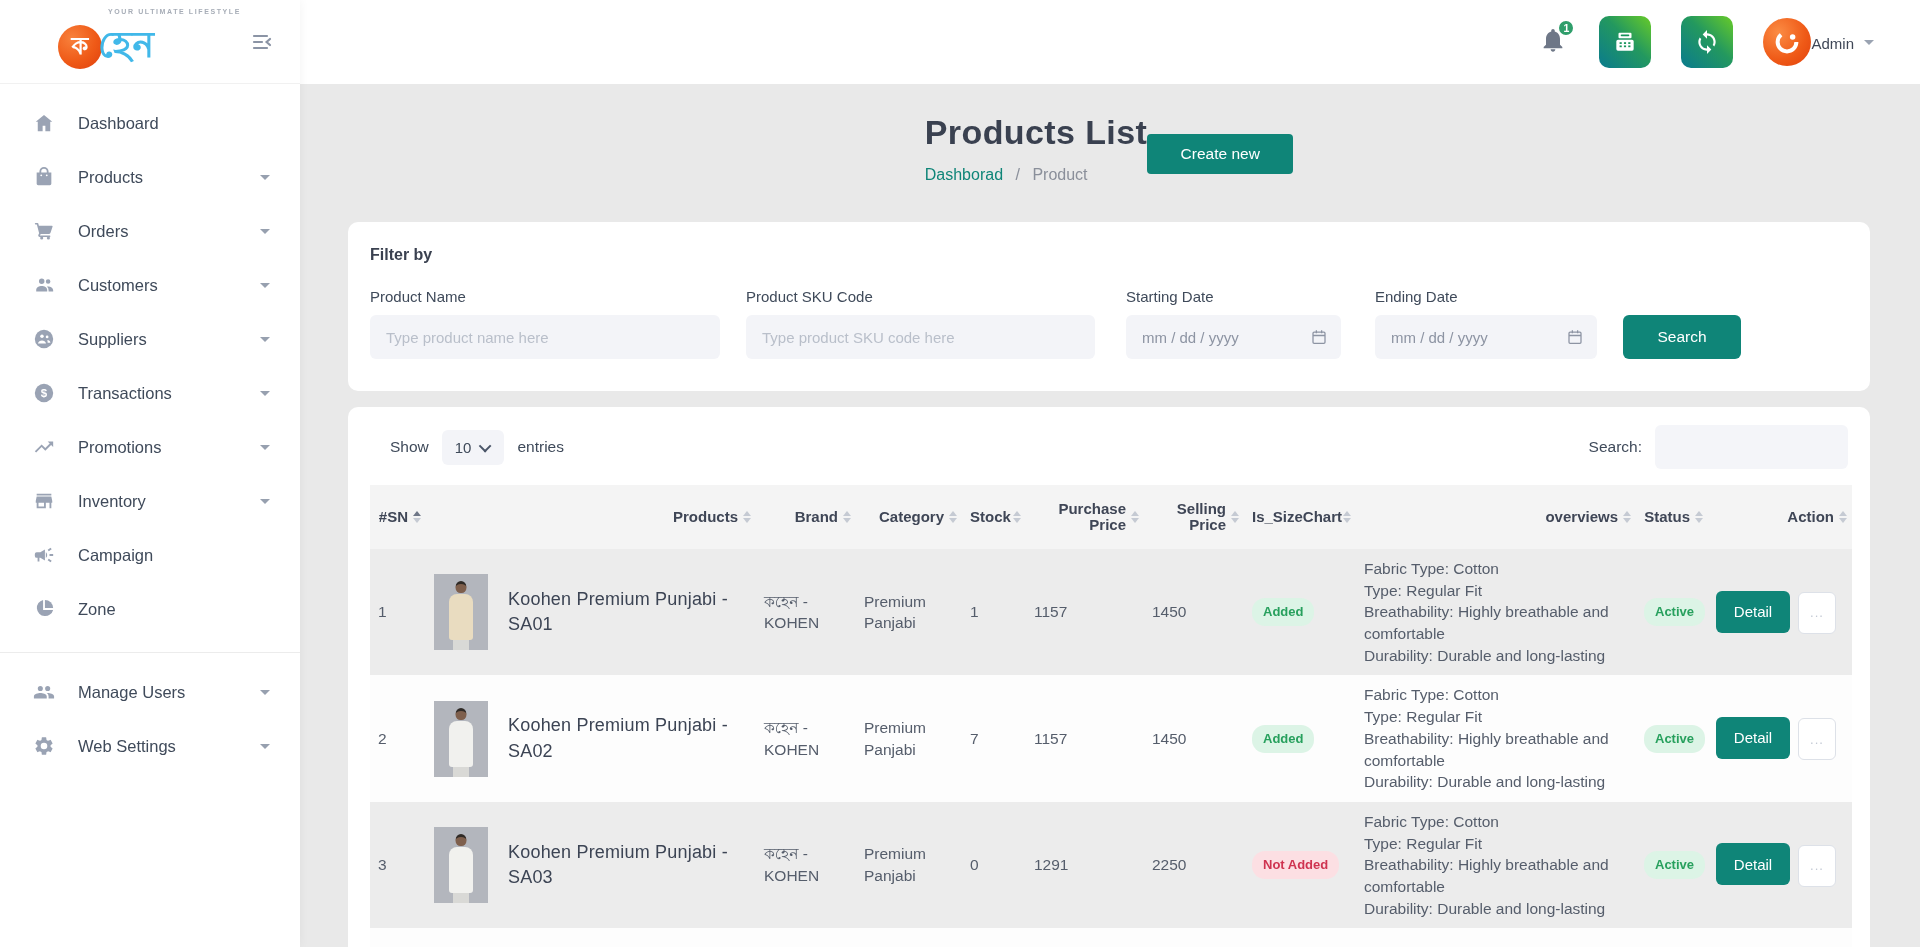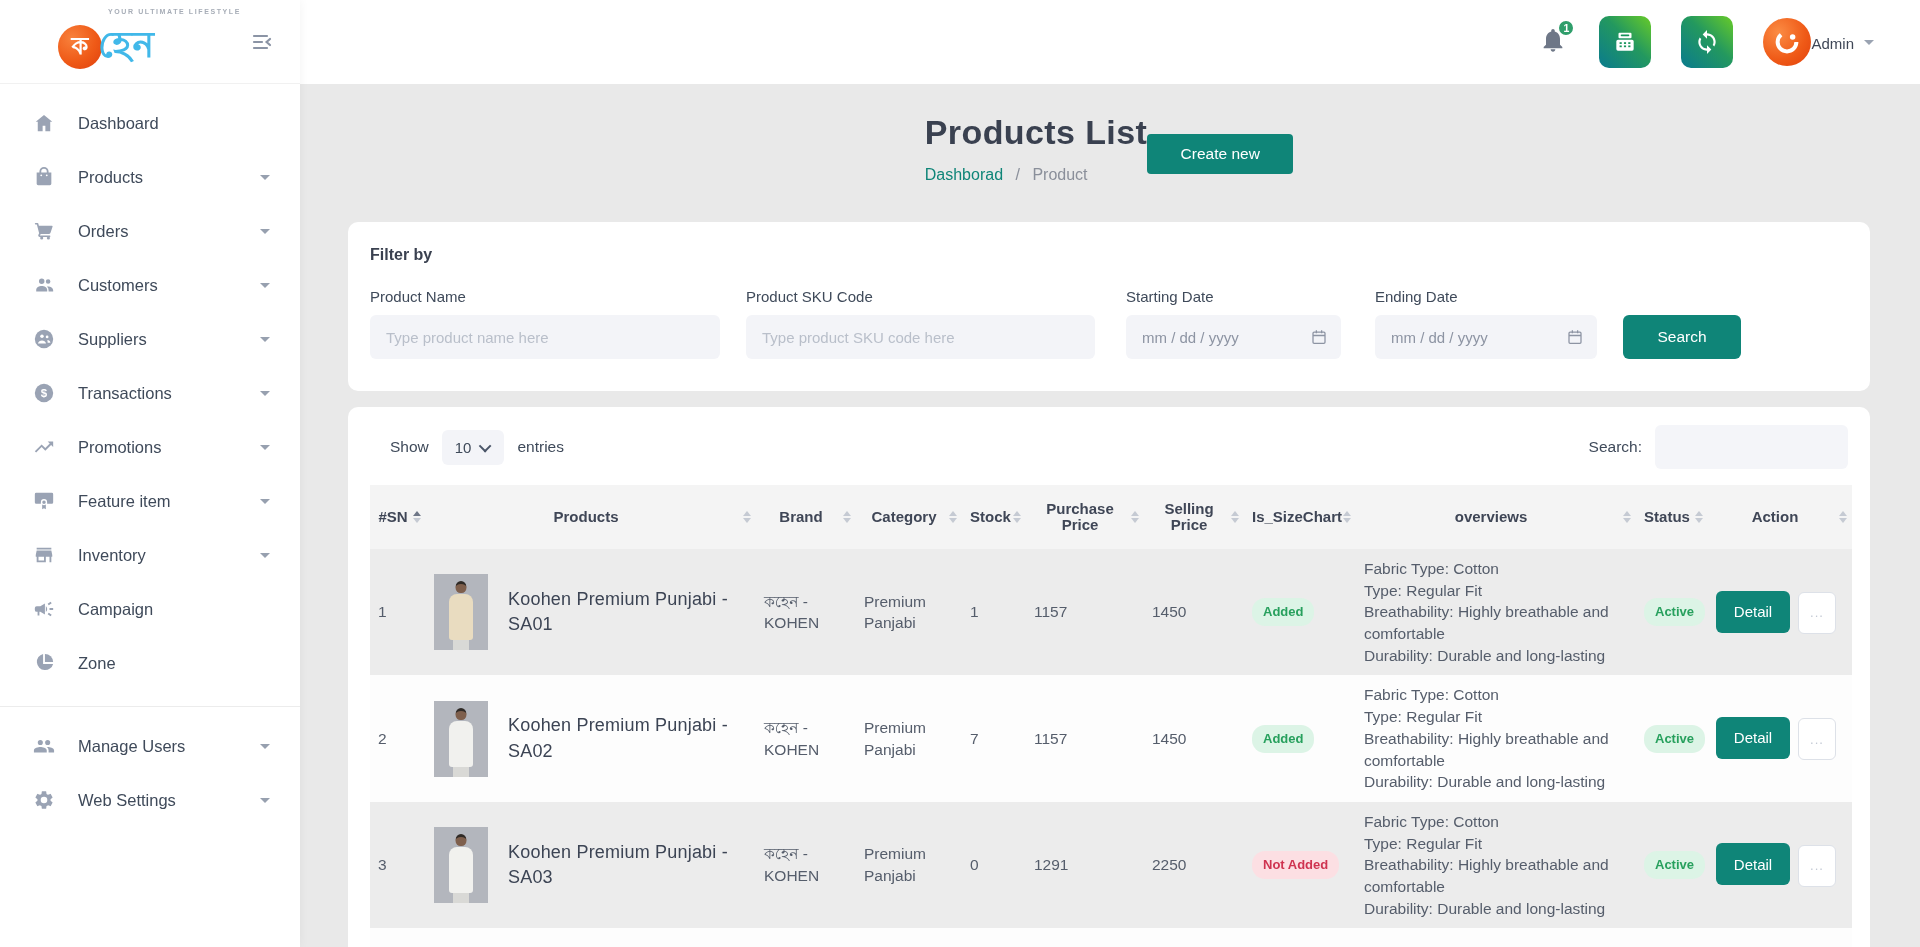--- a/index.html
+++ b/index.html
@@ -65,21 +65,21 @@
   .show-entries { display:flex; align-items:center; gap:13px; font-size:15.5px; color:#3f4a5a;margin-left:20px; }
   .pagesize { background:#f3f4f8; border-radius:6px; padding:9px 13px; display:flex; align-items:center; gap:11px; font-size:15px; color:#3f4a5a; cursor:pointer; }
   .pagesize .vcaret { width:9px; height:9px; border-left:2px solid #4a5568; border-bottom:2px solid #4a5568; transform:rotate(-45deg) translateY(-2px); }
   .table-search { display:flex; align-items:center; gap:13px; font-size:15.5px; color:#3f4a5a; }
   .table-search input { width:193px; height:44px; background:#f4f5f9; border:none; border-radius:6px; outline:none; padding:0 12px; font-size:15px; color:#3f4a5a; }
 
   table.products { border-collapse:collapse; table-layout:fixed; width:100%; }
   col.c-sn{width:56px} col.c-prod{width:330px} col.c-brand{width:100px} col.c-cat{width:106px}
   col.c-stock{width:64px} col.c-pp{width:118px} col.c-sp{width:100px} col.c-sc{width:112px}
   col.c-ov{width:280px} col.c-st{width:72px} col.c-act{width:144px}
-  thead th { background:#f4f4f4; text-align:center; font-size:15px; font-weight:bold; color:#3f4656; padding:12px 18px 12px 8px; height:64px; vertical-align:middle; position:relative; line-height:1.1; }
+  thead th { background:#f4f4f4; text-align:right; font-size:15px; font-weight:bold; color:#3f4656; padding:12px 18px 12px 8px; height:64px; vertical-align:middle; position:relative; line-height:1.1; }
   th .sort { position:absolute; right:5px; top:50%; transform:translateY(-50%); display:flex; flex-direction:column; gap:2px; cursor:pointer; }
   th .sort i { display:block; width:0; height:0; border-left:4px solid transparent; border-right:4px solid transparent; }
   th .sort i.up { border-bottom:5px solid #c5cad3; }
   th .sort i.dn { border-top:5px solid #c5cad3; }
   th .sort.asc i.up { border-bottom-color:#6f7787; }
   tbody tr { height:123px; }
   tbody tr.odd { background:#ececec; }
   tbody tr.even { background:#fdfdfd; }
   tbody td { font-size:15.5px; color:#555d6b; padding:9px 8px; vertical-align:middle; line-height:1.4; }
   .prod-cell { display:flex; align-items:center; gap:20px; }
@@ -177,30 +177,20 @@
           <span class="nlabel">Transactions</span>
           <span class="caret"></span>
         </div>
         <div class="nav-item">
           <span class="nico">
             <svg viewBox="0 0 24 24" fill="currentColor">
               <path d="M16 6l2.29 2.29-4.88 4.88-4-4L2 16.59 3.41 18l6-6 4 4 6.3-6.29L22 12V6z"></path>
             </svg>
           </span>
           <span class="nlabel">Promotions</span>
-          <span class="caret"></span>
-        </div>
-        <div class="nav-item">
-          <span class="nico">
-            <svg viewBox="0 0 24 24" fill="currentColor">
-              <path d="M20.5 3h-17A1.5 1.5 0 0 0 2 4.5v9A1.5 1.5 0 0 0 3.5 15h5.1v-1.7a3.4 3.4 0 1 1 6.8 0V15h5.1a1.5 1.5 0 0 0 1.5-1.5v-9A1.5 1.5 0 0 0 20.5 3z"></path>
-              <path d="M12 11.4a1.9 1.9 0 1 0 1.9 1.9 1.9 1.9 0 0 0-1.9-1.9zm-2 4.5V21l2-1.2L14 21v-5.1a3.3 3.3 0 0 1-4 0z"></path>
-            </svg>
-          </span>
-          <span class="nlabel">Feature item</span>
           <span class="caret"></span>
         </div>
         <div class="nav-item">
           <span class="nico">
             <svg viewBox="0 0 24 24" fill="currentColor">
               <path d="M20 4H4v2h16zm1 10v-2l-1-5H4l-1 5v2h1v6h10v-6h4v6h2v-6zm-9 4H6v-4h6z"></path>
             </svg>
           </span>
           <span class="nlabel">Inventory</span>
           <span class="caret"></span>

